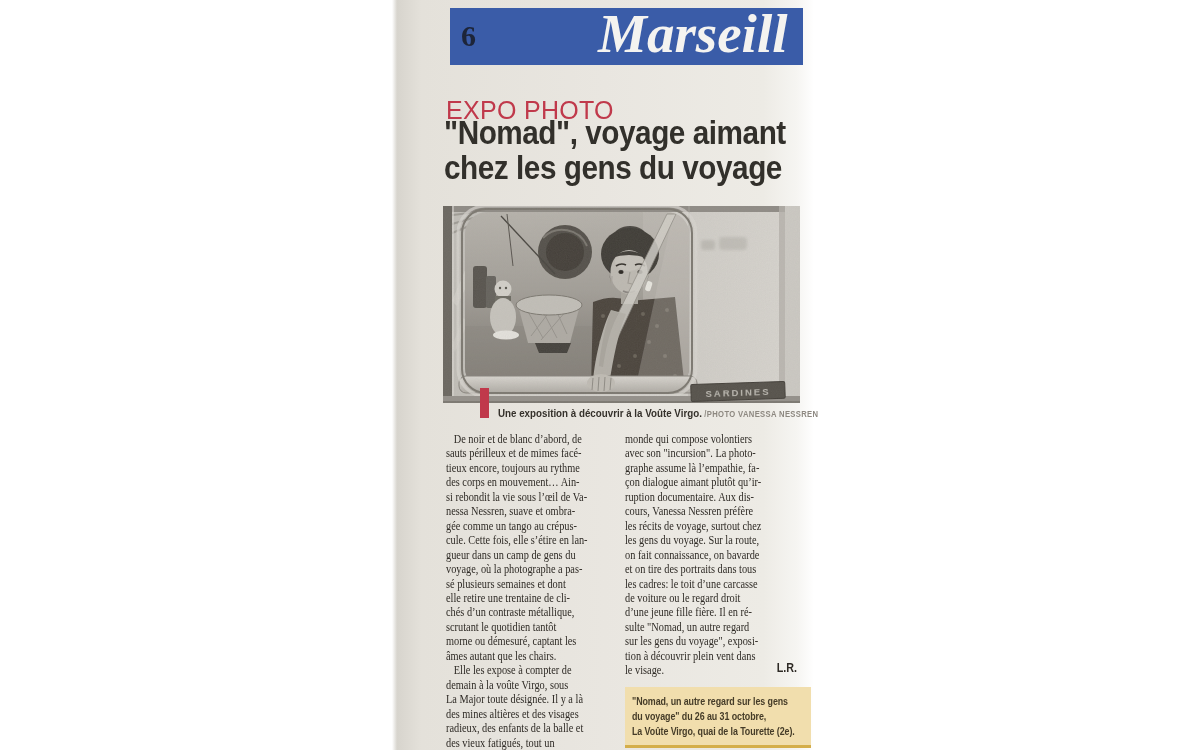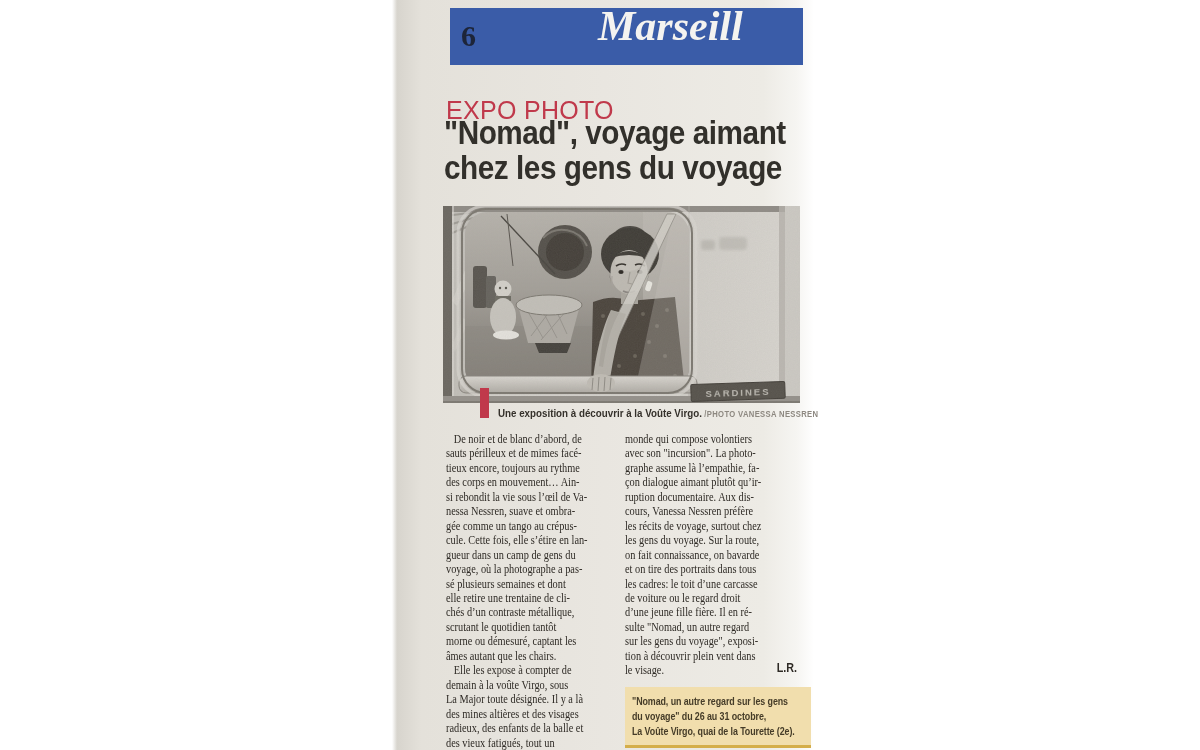--- a/index.html
+++ b/index.html
@@ -9,21 +9,21 @@
 
   
   .paper{left:392px;top:0;width:422px;height:750px;
     background:linear-gradient(90deg,#ffffff 0%,#d7d4cd 1.2%,#e4e1da 7%,#e9e6e0 50%,#edebe5 88%,#f6f5f2 96%,#ffffff 100%);}
 
   
   .band{left:450px;top:8px;width:353px;height:57px;background:#3a5ca8;overflow:hidden;}
   .page-num{position:absolute;left:11px;top:11px;color:#1d2539;
     font-family:"Liberation Serif",serif;font-weight:bold;font-size:30px;}
   .masthead{position:absolute;left:148px;top:-6px;color:#f4f3f0;white-space:nowrap;
-    font-family:"Liberation Serif",serif;font-style:italic;font-weight:bold;font-size:42px;}
+    font-family:"Liberation Serif",serif;font-style:italic;font-weight:bold;font-size:55px;}
 
   .kicker{left:446px;top:96px;color:#c0394b;font-weight:normal;font-size:25px;letter-spacing:.3px;}
   .headline{left:444px;top:115px;width:420px;color:#32302b;font-weight:bold;font-size:33px;
     line-height:35px;letter-spacing:-.5px;white-space:pre-line;
     transform:scaleX(.9);transform-origin:left top;}
 
   .photo{left:443px;top:206px;width:357px;height:197px;}
   .photo svg{display:block;filter:blur(.35px);}
 
   .cap-bar{left:480px;top:388px;width:9px;height:30px;background:#c0394b;}

